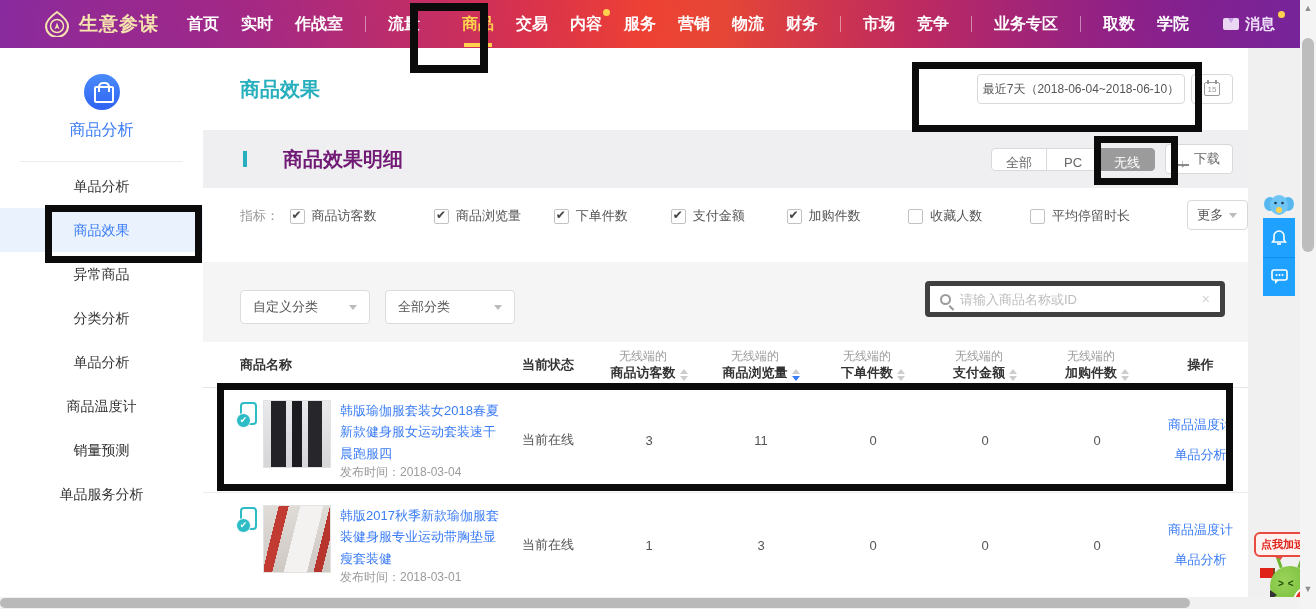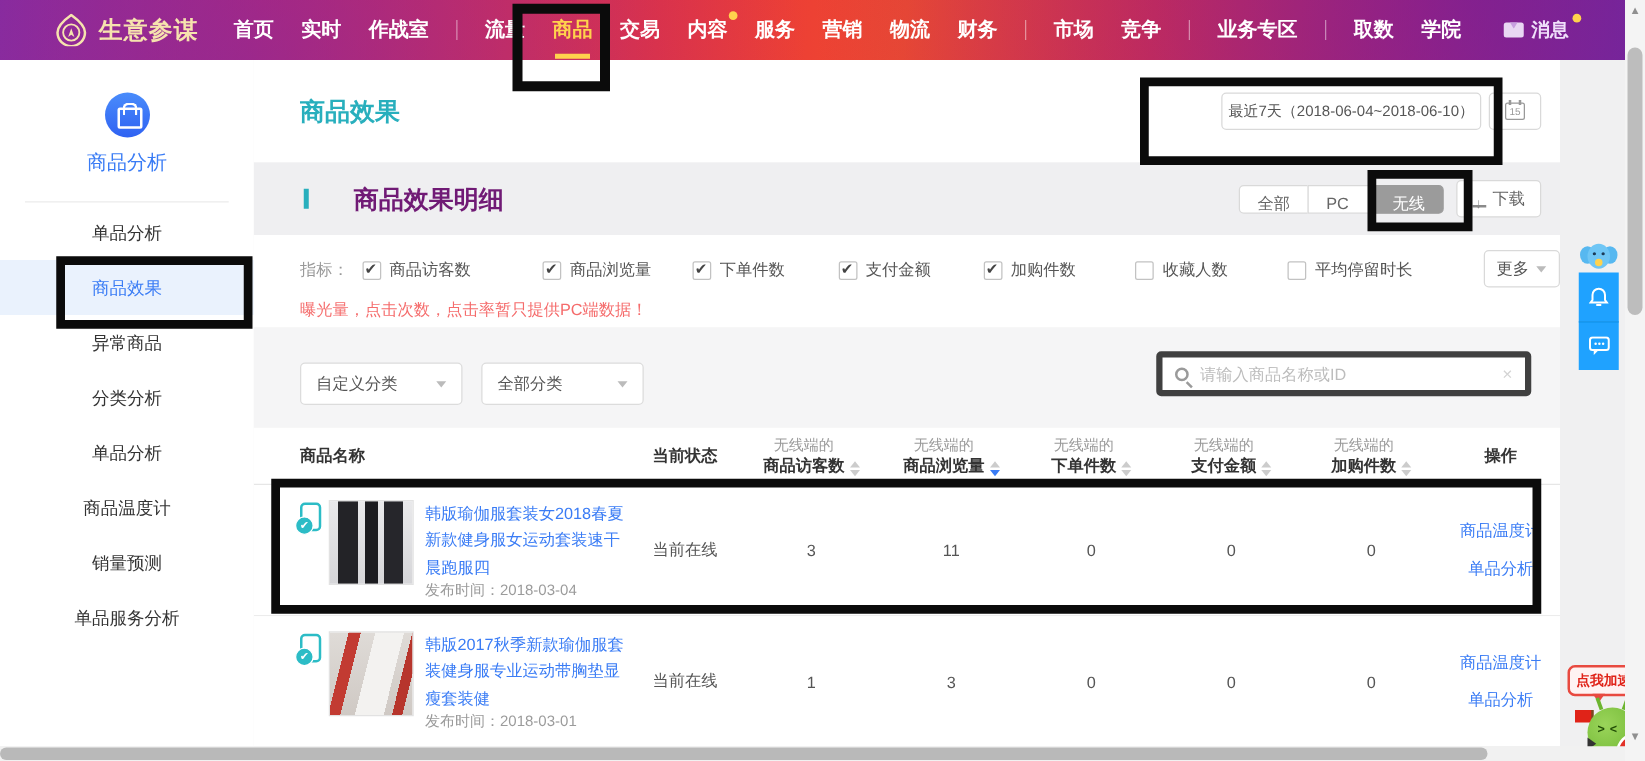--- a/index.html
+++ b/index.html
@@ -15,21 +15,21 @@
       radial-gradient(circle at 15% 120%, rgba(123,45,160,.55), transparent 40%),
       radial-gradient(circle at 90% -30%, rgba(106,27,154,.6), transparent 45%),
       linear-gradient(95deg,#8e2a9e 0%,#c32372 16%,#e8333f 40%,#f04a2d 55%,#e03048 70%,#b52775 86%,#7b2d9e 100%);
     display:flex; align-items:center; color:#fff; z-index:5;
   }
   .logo-wrap { display:flex; align-items:center; margin-left:44px; margin-right:28px; }
   .logo-icon { width:26px; height:26px; margin-right:9px; }
   .logo-text { color:#f6e3ae; font-size:19px; font-weight:bold; letter-spacing:1px; }
   .nav-items { display:flex; align-items:center; gap:22px; }
   .nav-item { font-size:16px; font-weight:bold; color:#ffffff; cursor:pointer; position:relative; white-space:nowrap; }
-  .nav-item.active { color:#ffd24d; }
+  .nav-item.active { color:#ffd24d;margin-left:20px; }
   .nav-item.active::after { content:""; position:absolute; left:2px; right:2px; bottom:-12px; height:4px; background:#ffd24d; }
   .nav-dot { position:absolute; top:-5px; right:-8px; width:7px; height:7px; border-radius:50%; background:#ffd24d; }
   .nav-div { width:1px; height:16px; background:rgba(255,255,255,.45); }
   .nav-msg { display:flex; align-items:center; gap:6px; margin-left:34px; position:relative; cursor:pointer; }
   .env-icon { width:16px; height:12px; background:#e9d7f3; border-radius:2px; position:relative; overflow:hidden; }
   .env-icon::after { content:""; position:absolute; left:2px; right:2px; top:-5px; height:10px;
     background:#c89fe0; transform:rotate(0deg); clip-path:polygon(0 0,100% 0,50% 100%); }
   .nav-msg .lbl { font-size:15px; font-weight:bold; color:#efdffa; }
   .nav-msg .nav-dot { right:-10px; top:-4px; }
   
@@ -58,21 +58,21 @@
   .cal-icon { width:16px; height:14px; border:1px solid #999; border-radius:2px; position:relative;
     font-size:8px; color:#999; text-align:center; line-height:14px; }
   .cal-icon::before { content:""; position:absolute; top:-3px; left:2px; width:2px; height:4px; background:#999; }
   .cal-icon::after { content:""; position:absolute; top:-3px; right:2px; width:2px; height:4px; background:#999; }
   .section-bar { height:58px; background:#efeff1; display:flex; align-items:center; justify-content:space-between; }
   .sec-title { display:flex; align-items:center; margin-left:40px; }
   .sec-mark { width:4px; height:16px; background:#28afbd; margin-right:8px; }
   .sec-text { font-size:20px; font-weight:bold; color:#701a75;margin-left:28px; }
   .sec-right { display:flex; align-items:center; margin-right:15px; }
   .tab-group { display:flex; }
-  .tab-btn { min-width:54px; padding:0 14px; height:23px; line-height:28px; background:#fff;
+  .tab-btn { min-width:54px; padding:0 14px; height:23px; line-height:28px; text-align:center; background:#fff;
     border:1px solid #d9d9d9; color:#666; font-size:13px; cursor:pointer; margin-left:-1px; }
   .tab-btn:first-child { border-radius:4px 0 0 4px; margin-left:0; }
   .tab-btn:last-child { border-radius:0 4px 4px 0; }
   .tab-btn.active { background:#9b9b9b; border-color:#9b9b9b; color:#fff; }
   .dl-btn { height:30px; padding:0 12px; line-height:28px; background:#fff; border:1px solid #d9d9d9;
     border-radius:4px; color:#666; font-size:13px; margin-left:10px; cursor:pointer; display:flex; align-items:center; gap:5px; }
   .dl-icon { width:11px; height:11px; position:relative; }
   .dl-icon::before { content:"↓"; position:absolute; top:-5px; left:2px; color:#8a8a8a; font-size:11px; }
   .dl-icon::after { content:""; position:absolute; left:0; bottom:-1px; width:11px; height:1.5px; background:#8a8a8a; }
   
@@ -289,21 +289,20 @@
       </label>
       <label class="mi mi-7">
         <span class="cb" data-checked="false"></span>
         <span class="txt">平均停留时长</span>
       </label>
       <div class="more-btn">
         <span>更多</span>
         <span class="caret"></span>
       </div>
     </div>
-    <div class="metric-note">曝光量，点击次数，点击率暂只提供PC端数据！</div>
   </div>
 
   <div class="toolbar">
     <div class="select select-1">
       <span>自定义分类</span>
       <span class="caret"></span>
     </div>
     <div class="select select-2">
       <span>全部分类</span>
       <span class="caret"></span>

